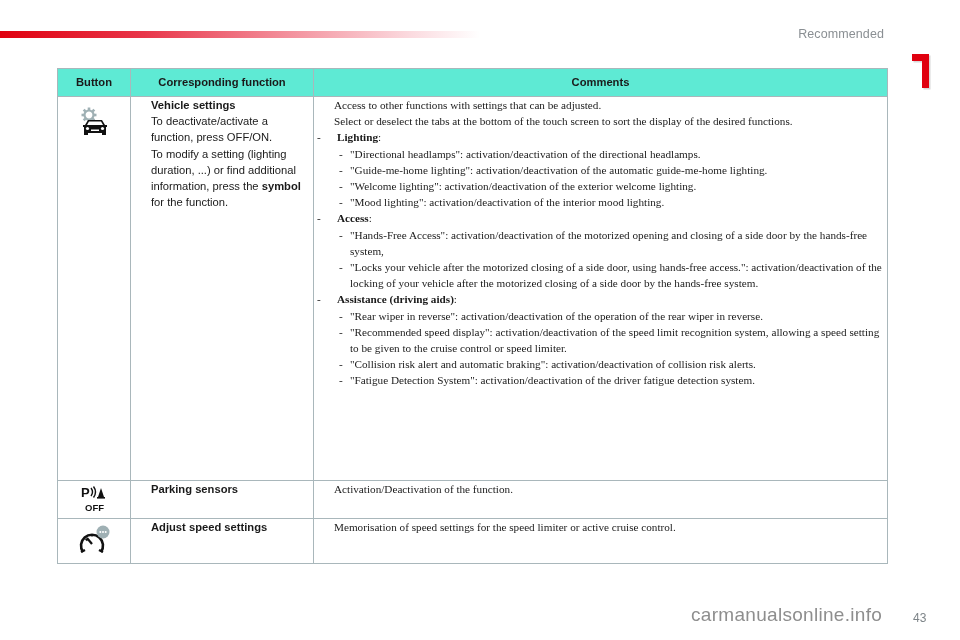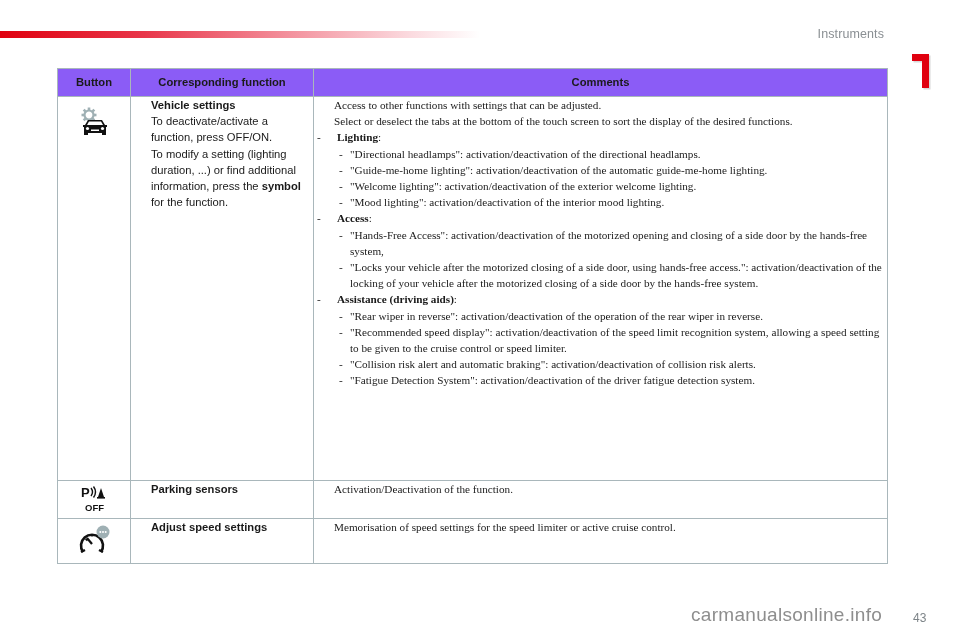--- a/index.html
+++ b/index.html
@@ -28,41 +28,41 @@
   }
   table.main {
     position: absolute; left: 57px; top: 68px; width: 830px;
     border-collapse: collapse; table-layout: fixed;
     font-size: 11.2px; line-height: 16.2px;
   }
   table.main th, table.main td {
     border: 1.2px solid #a9b7bb; vertical-align: top; padding: 0;
   }
   table.main th {
-    background: #8b5cf6; height: 27px; font-weight: bold; text-align: center; vertical-align: middle; font-size: 11.2px; margin-top: 16px;
+    background: #5eead4; height: 27px; font-weight: bold; text-align: center; vertical-align: middle; font-size: 11.2px; margin-top: 16px;
   }
   col.c1 { width: 73px; }
   col.c2 { width: 183px; }
   col.c3 { width: 574px; }
   td.icon-cell { text-align: center; }
   td.func-cell { padding: 4px 6px 0 6px; }
   td.comm-cell { padding: 4px 6px 0 6px; font-family: Liberation Serif, serif; }
   .bold { font-weight: bold; }
   .line { display: block; margin-left: 20px; }
   .lvl1 { position: relative; padding-left: 23px; display: block; }
   .lvl1 .dash { position: absolute; left: 3px; }
   .lvl2 { position: relative; padding-left: 36px; display: block; }
   .lvl2 .dash { position: absolute; left: 25px; }
   .icon-wrap { display: inline-block; margin-top: 8px; }
 </style>
 </head>
 <body>
 
 <div class="red-bar"></div>
-<div class="section-title">Instruments</div>
+<div class="section-title">Recommended</div>
 <svg class="chapter-num" viewBox="0 0 24 38">
   <path d="M2 2 H19 V36 H12 V9 H2 Z" fill="#d8d8d8" transform="translate(1.5,1.5)"></path>
   <path d="M2 2 H19 V36 H12 V9 H2 Z" fill="#e0000f"></path>
 </svg>
 
 <table class="main">
   <colgroup>
       <col class="c1">
       <col class="c2">
       <col class="c3">

